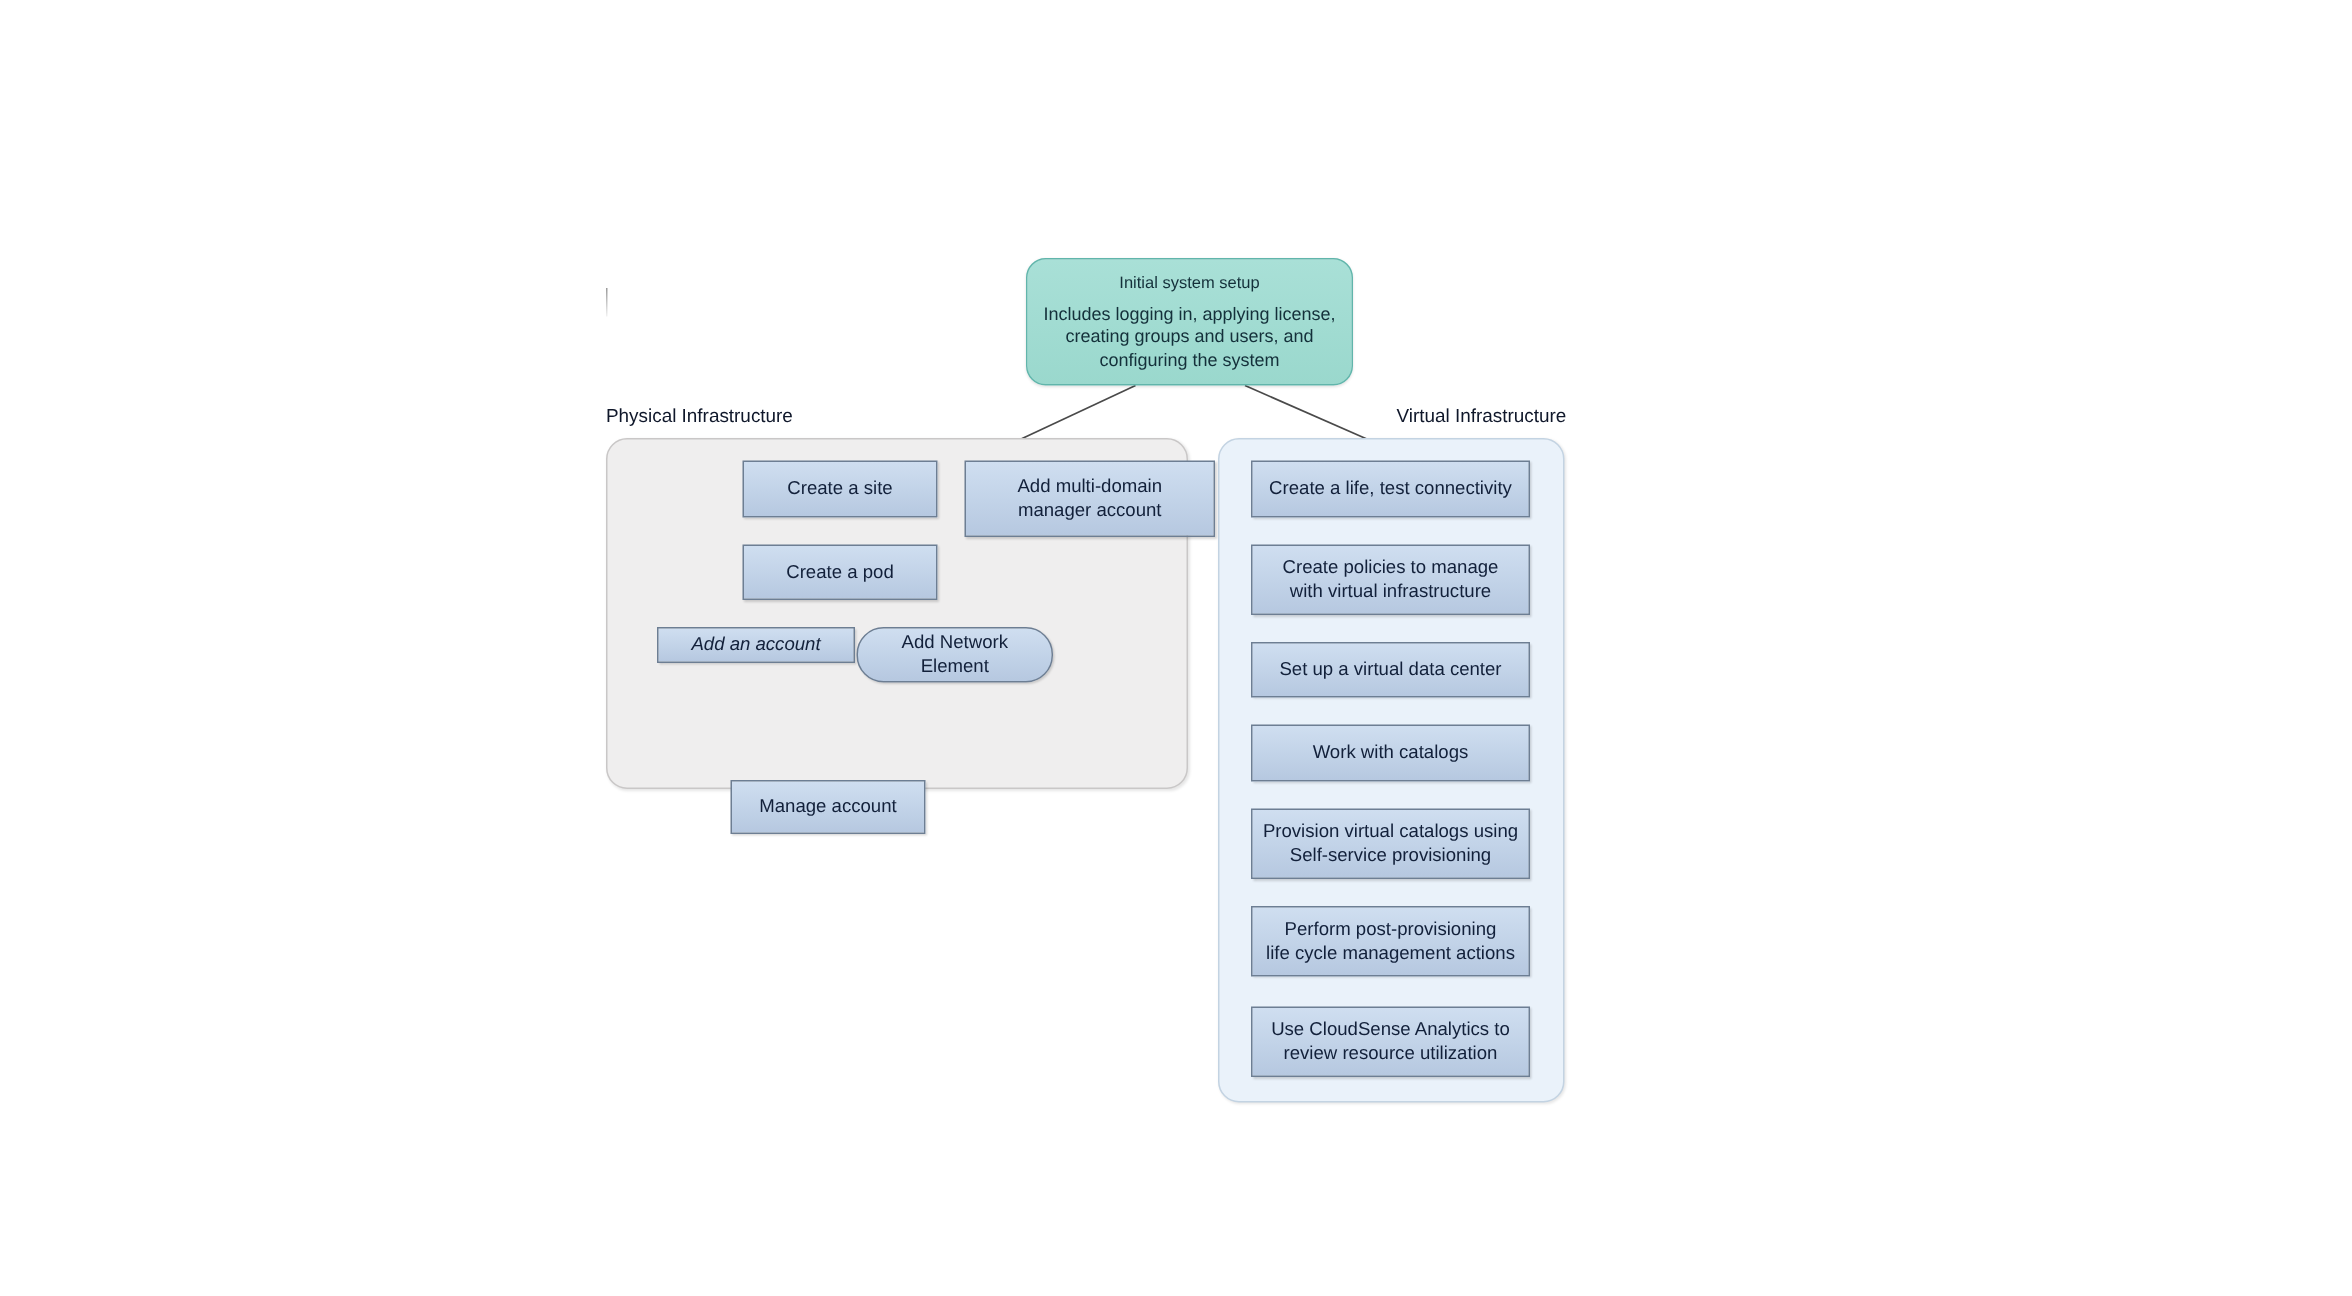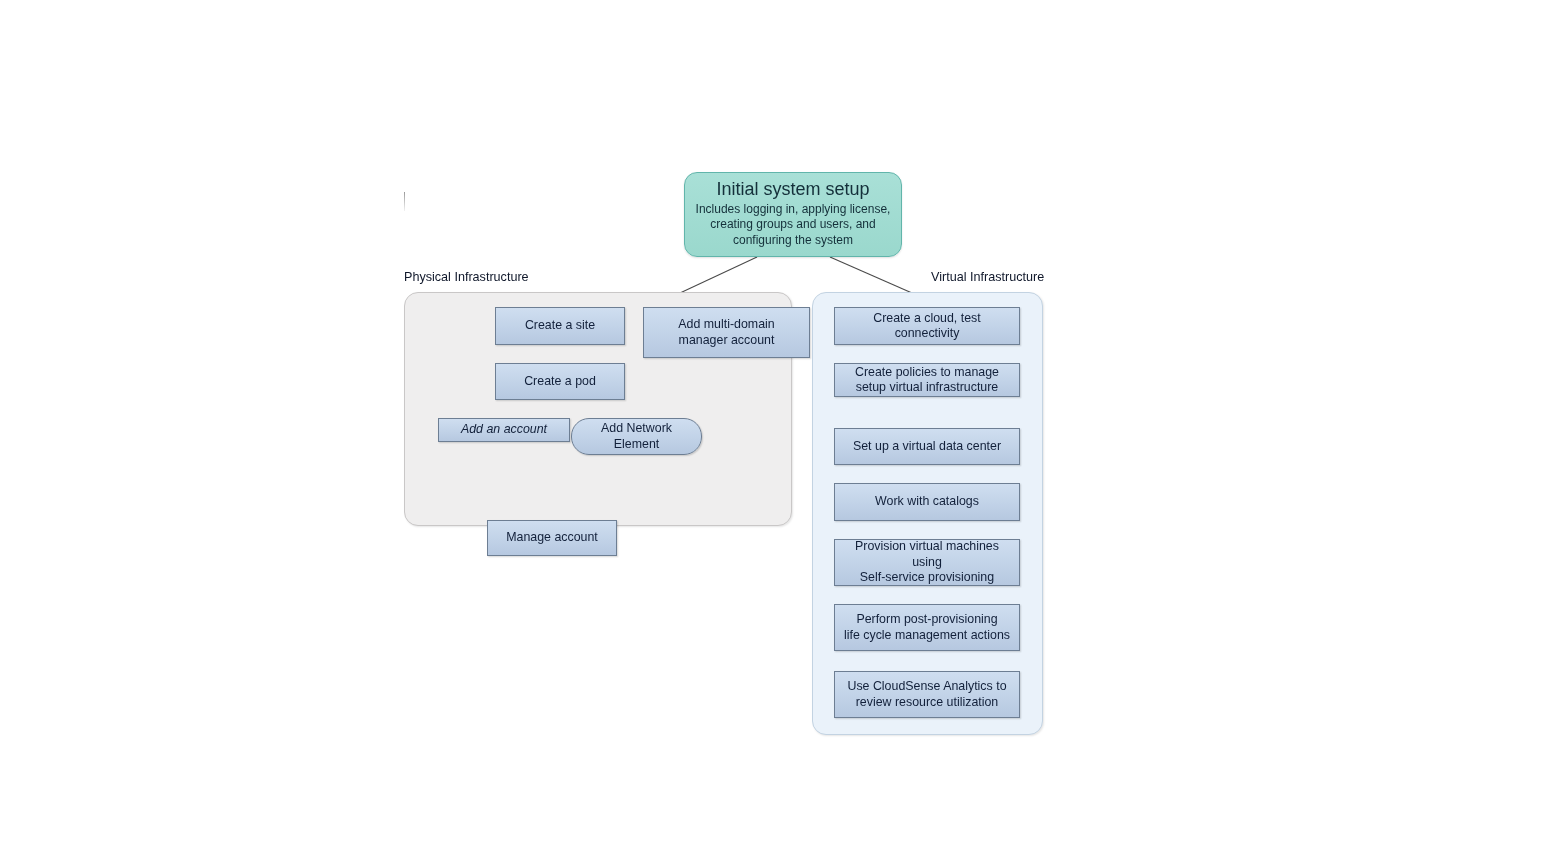--- a/index.html
+++ b/index.html
@@ -44,21 +44,21 @@
     border-radius: 13px;
     box-sizing: border-box;
     display: flex;
     flex-direction: column;
     align-items: center;
     justify-content: center;
     padding: 4px 8px;
     box-shadow: 0 1px 2px rgba(0,0,0,0.12);
   }
   .start-title {
-    font-size: 18px;
+    font-size: 11px;
     line-height: 16px;
     text-align: center;
     color: #14303a;
     margin-bottom: 5px;
   }
   .start-sub {
     font-size: 12px;
     line-height: 15.5px;
     text-align: center;
     color: #14303a;
@@ -118,21 +118,21 @@
   
   .n-create-site   { left: 495px; top: 307px; width: 130px; height: 38px; }
   .n-create-pod    { left: 495px; top: 363px; width: 130px; height: 37px; }
   .n-add-account   { left: 438px; top: 418px; width: 132px; height: 24px; font-style: italic; }
   .n-add-network   { left: 571px; top: 418px; width: 131px; height: 37px; border-radius: 18px; }
   .n-manage-acct   { left: 487px; top: 473px; width: 130px; height: 36px; margin-top: 47px; }
   .n-add-mdm       { left: 643px; top: 307px; width: 167px; height: 51px; }
 
   
   .n-cloud         { left: 834px; top: 307px; width: 186px; height: 38px; }
-  .n-policies      { left: 834px; top: 363px; width: 186px; height: 34px; }
+  .n-policies      { left: 834px; top: 363px; width: 186px; height: 47px; }
   .n-vdc           { left: 834px; top: 428px; width: 186px; height: 37px; }
   .n-catalogs      { left: 834px; top: 483px; width: 186px; height: 38px; }
   .n-provision     { left: 834px; top: 539px; width: 186px; height: 47px; }
   .n-postprov      { left: 834px; top: 604px; width: 186px; height: 47px; align-items: center; }
   .n-cloudsense    { left: 834px; top: 671px; width: 186px; height: 47px; }
 
   
   .artifact-tick {
     position: absolute;
     left: 404px;
@@ -234,37 +234,37 @@
   <div class="node n-add-mdm">
     <div>
       <span>Add multi-domain</span>
       <span>manager account</span>
     </div>
   </div>
 
   <div class="group group-virtual"></div>
 
   <div class="node n-cloud">
-    <span>Create a cloud, test connectivity</span>
+    <span>Create a life, test connectivity</span>
   </div>
   <div class="node n-policies">
     <div>
       <span>Create policies to manage</span>
-      <span>setup virtual infrastructure</span>
+      <span>with virtual infrastructure</span>
     </div>
   </div>
   <div class="node n-vdc">
     <span>Set up a virtual data center</span>
   </div>
   <div class="node n-catalogs">
     <span>Work with catalogs</span>
   </div>
   <div class="node n-provision">
     <div>
-      <span>Provision virtual machines using</span>
+      <span>Provision virtual catalogs using</span>
       <span>Self-service provisioning</span>
     </div>
   </div>
   <div class="node n-postprov">
     <div>
       <span>Perform post-provisioning</span>
       <span>life cycle management actions</span>
     </div>
   </div>
   <div class="node n-cloudsense">

